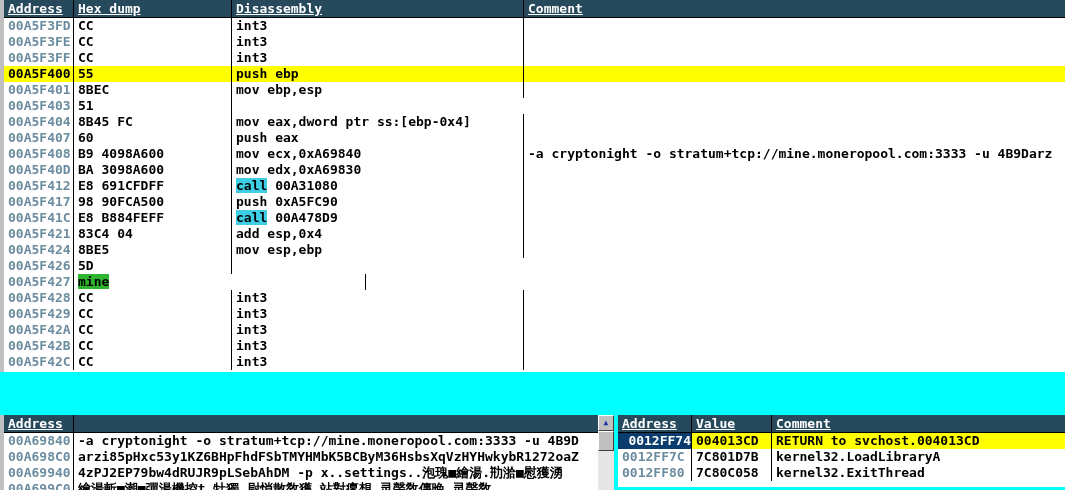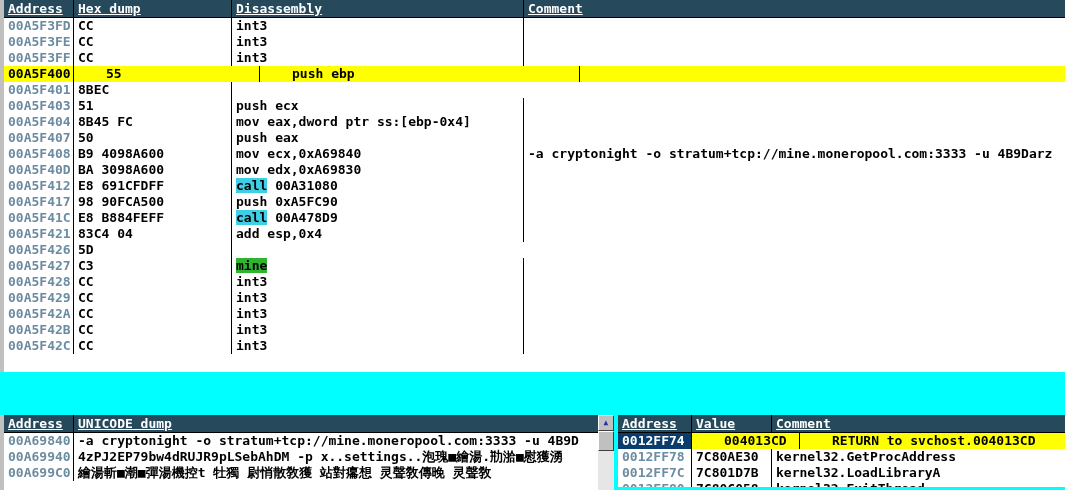--- a/index.html
+++ b/index.html
@@ -26,40 +26,40 @@
   .hdr {
     display:flex;
     height:18px;
     line-height:17px;
     background:var(--header-bg, #27495C);
     color:var(--header-text, #FFFFFF);
     border-bottom:1px solid var(--grid-line, #000000);
     text-decoration:underline;
   }
   .row { display:flex; height:16px; line-height:16px; }
-  .row.sel { background:var(--selected-row-bg, #FFFF00);gap:28px; }
+  .row.sel { background:var(--selected-row-bg, #FFFF00); }
   .cell {
     padding-left:4px;
     border-right:1px solid var(--grid-line, #000000);
     overflow:hidden;
     white-space:pre;
     flex:0 0 auto;
   }
   .c-addr { width:70px; }
   .c-hex  { width:158px; }
   .c-dis  { width:292px; }
   .c-com  { flex:1 1 auto; border-right:none; }
   .c-dump { flex:1 1 auto; border-right:none; }
   .c-addr2{ width:74px; }
   .c-val  { width:80px; }
   .c-com2 { flex:1 1 auto; border-right:none; }
   .addr { color:var(--address-text, #6C8CA0); }
   .row.sel .addr { color:var(--body-text, #000000); }
   .cell.selcell { background:var(--selected-cell-bg, #0A3C6E); }
-  .row.sel .cell.selcell, .cell.selcell { color:var(--selected-cell-text, #FFFFFF); }
+  .row.sel .cell.selcell, .cell.selcell { color:var(--selected-cell-text, #FFFFFF);text-align:right; }
   .mark-call { background:var(--call-highlight-bg, #3ECFE6); }
   .mark-ret  { background:var(--ret-highlight-bg, #2EB42E); }
   #scrollbar {
     position:absolute; left:598px; top:415px; width:16px; height:75px;
     background:#E6E6E6;
   }
   .scroll-btn {
     width:16px; height:16px;
     background:var(--chrome-gray, #C0C0C0);
     border-top:1px solid #FFFFFF; border-left:1px solid #FFFFFF;
@@ -106,37 +106,37 @@
       </div>
       <div class="row sel">
         <div class="cell c-addr addr">00A5F400</div>
         <div class="cell c-hex">55</div>
         <div class="cell c-dis">push ebp</div>
         <div class="cell c-com"></div>
       </div>
       <div class="row">
         <div class="cell c-addr addr">00A5F401</div>
         <div class="cell c-hex">8BEC</div>
+        <div class="cell c-dis">mov ebp,esp</div>
         <div class="cell c-com"></div>
       </div>
       <div class="row">
         <div class="cell c-addr addr">00A5F403</div>
         <div class="cell c-hex">51</div>
-        <div class="cell c-dis">push ecx</div>
         <div class="cell c-com"></div>
       </div>
       <div class="row">
         <div class="cell c-addr addr">00A5F404</div>
         <div class="cell c-hex">8B45 FC</div>
         <div class="cell c-dis">mov eax,dword ptr ss:[ebp-0x4]</div>
         <div class="cell c-com"></div>
       </div>
       <div class="row">
         <div class="cell c-addr addr">00A5F407</div>
-        <div class="cell c-hex">50</div>
+        <div class="cell c-hex">60</div>
         <div class="cell c-dis">push eax</div>
         <div class="cell c-com"></div>
       </div>
       <div class="row">
         <div class="cell c-addr addr">00A5F408</div>
         <div class="cell c-hex">B9 4098A600</div>
         <div class="cell c-dis">mov ecx,0xA69840</div>
         <div class="cell c-com">-a cryptonight -o stratum+tcp://mine.moneropool.com:3333 -u 4B9Darz</div>
       </div>
       <div class="row">
@@ -163,27 +163,32 @@
         <div class="cell c-dis"><span class="mark-call">call</span> 00A478D9</div>
         <div class="cell c-com"></div>
       </div>
       <div class="row">
         <div class="cell c-addr addr">00A5F421</div>
         <div class="cell c-hex">83C4 04</div>
         <div class="cell c-dis">add esp,0x4</div>
         <div class="cell c-com"></div>
       </div>
       <div class="row">
+        <div class="cell c-addr addr">00A5F424</div>
+        <div class="cell c-hex">8BE5</div>
+        <div class="cell c-dis">mov esp,ebp</div>
+        <div class="cell c-com"></div>
+      </div>
+      <div class="row">
         <div class="cell c-addr addr">00A5F426</div>
         <div class="cell c-hex">5D</div>
         <div class="cell c-com"></div>
       </div>
       <div class="row">
         <div class="cell c-addr addr">00A5F427</div>
-        <div class="cell c-hex">C3</div>
         <div class="cell c-dis"><span class="mark-ret">mine</span></div>
         <div class="cell c-com"></div>
       </div>
       <div class="row">
         <div class="cell c-addr addr">00A5F428</div>
         <div class="cell c-hex">CC</div>
         <div class="cell c-dis">int3</div>
         <div class="cell c-com"></div>
       </div>
       <div class="row">
@@ -209,26 +214,29 @@
         <div class="cell c-hex">CC</div>
         <div class="cell c-dis">int3</div>
         <div class="cell c-com"></div>
       </div>
     </div>
 </div>
 
 <div class="panel" id="unicode-panel">
   <div class="hdr">
     <div class="cell c-addr">Address</div>
-    <div class="cell c-dump">UNICODE dump</div>
   </div>
   <div id="unicode-body">
       <div class="row">
         <div class="cell c-addr addr">00A69840</div>
         <div class="cell c-dump">-a cryptonight -o stratum+tcp://mine.moneropool.com:3333 -u 4B9D</div>
+      </div>
+      <div class="row">
+        <div class="cell c-addr addr">00A698C0</div>
+        <div class="cell c-dump">arzi85pHxc53y1KZ6BHpFhdFSbTMYHMbK5BCByM36HsbsXqVzHYHwkybR1272oaZ</div>
       </div>
       <div class="row">
         <div class="cell c-addr addr">00A69940</div>
         <div class="cell c-dump">4zPJ2EP79bw4dRUJR9pLSebAhDM -p x..settings..泡瑰■繪湯.㔙湁■慰獲湧</div>
       </div>
       <div class="row">
         <div class="cell c-addr addr">00A699C0</div>
         <div class="cell c-dump">繪湯斬■潮■彈湯機控t 牡獨 尉悄散敎獲 站對癟想 灵聲敎傳晚 灵聲敎</div>
       </div>
     </div>
@@ -247,25 +255,20 @@
     <div class="cell c-val">Value</div>
     <div class="cell c-com2">Comment</div>
   </div>
   <div id="stack-body">
       <div class="row sel">
         <div class="cell c-addr2 addr selcell">0012FF74</div>
         <div class="cell c-val">004013CD</div>
         <div class="cell c-com2">RETURN to svchost.004013CD</div>
       </div>
       <div class="row">
-        <div class="cell c-addr2 addr">0012FF78</div>
-        <div class="cell c-val">7C80AE30</div>
-        <div class="cell c-com2">kernel32.GetProcAddress</div>
-      </div>
-      <div class="row">
         <div class="cell c-addr2 addr">0012FF7C</div>
         <div class="cell c-val">7C801D7B</div>
         <div class="cell c-com2">kernel32.LoadLibraryA</div>
       </div>
       <div class="row">
         <div class="cell c-addr2 addr">0012FF80</div>
         <div class="cell c-val">7C80C058</div>
         <div class="cell c-com2">kernel32.ExitThread</div>
       </div>
     </div>

